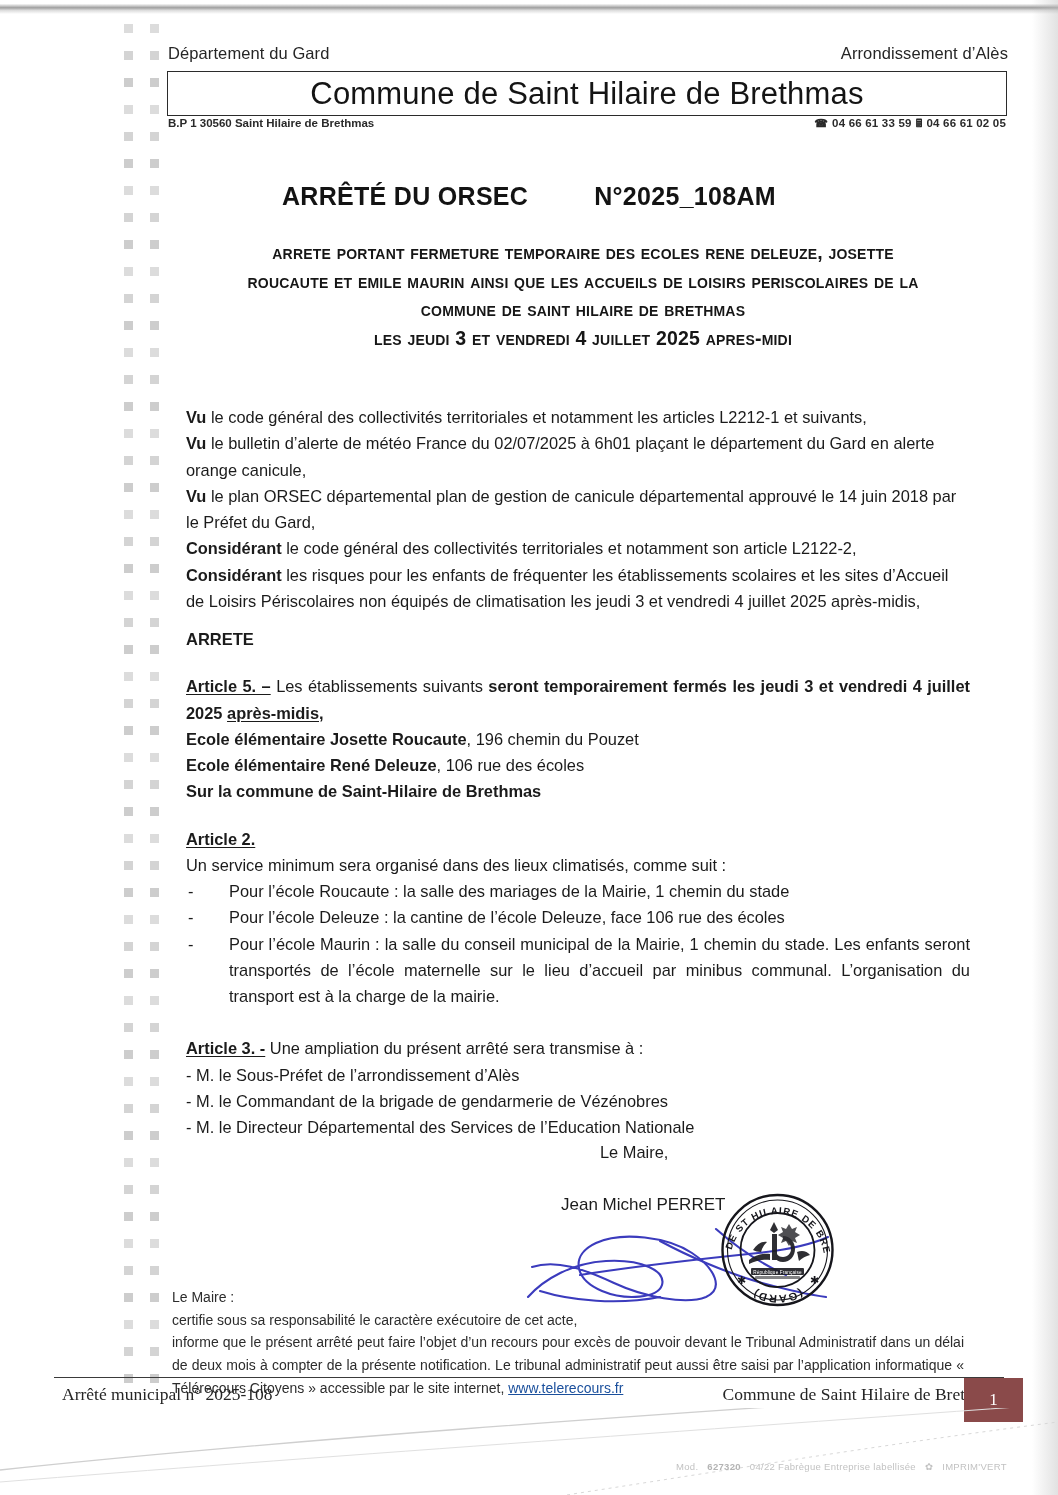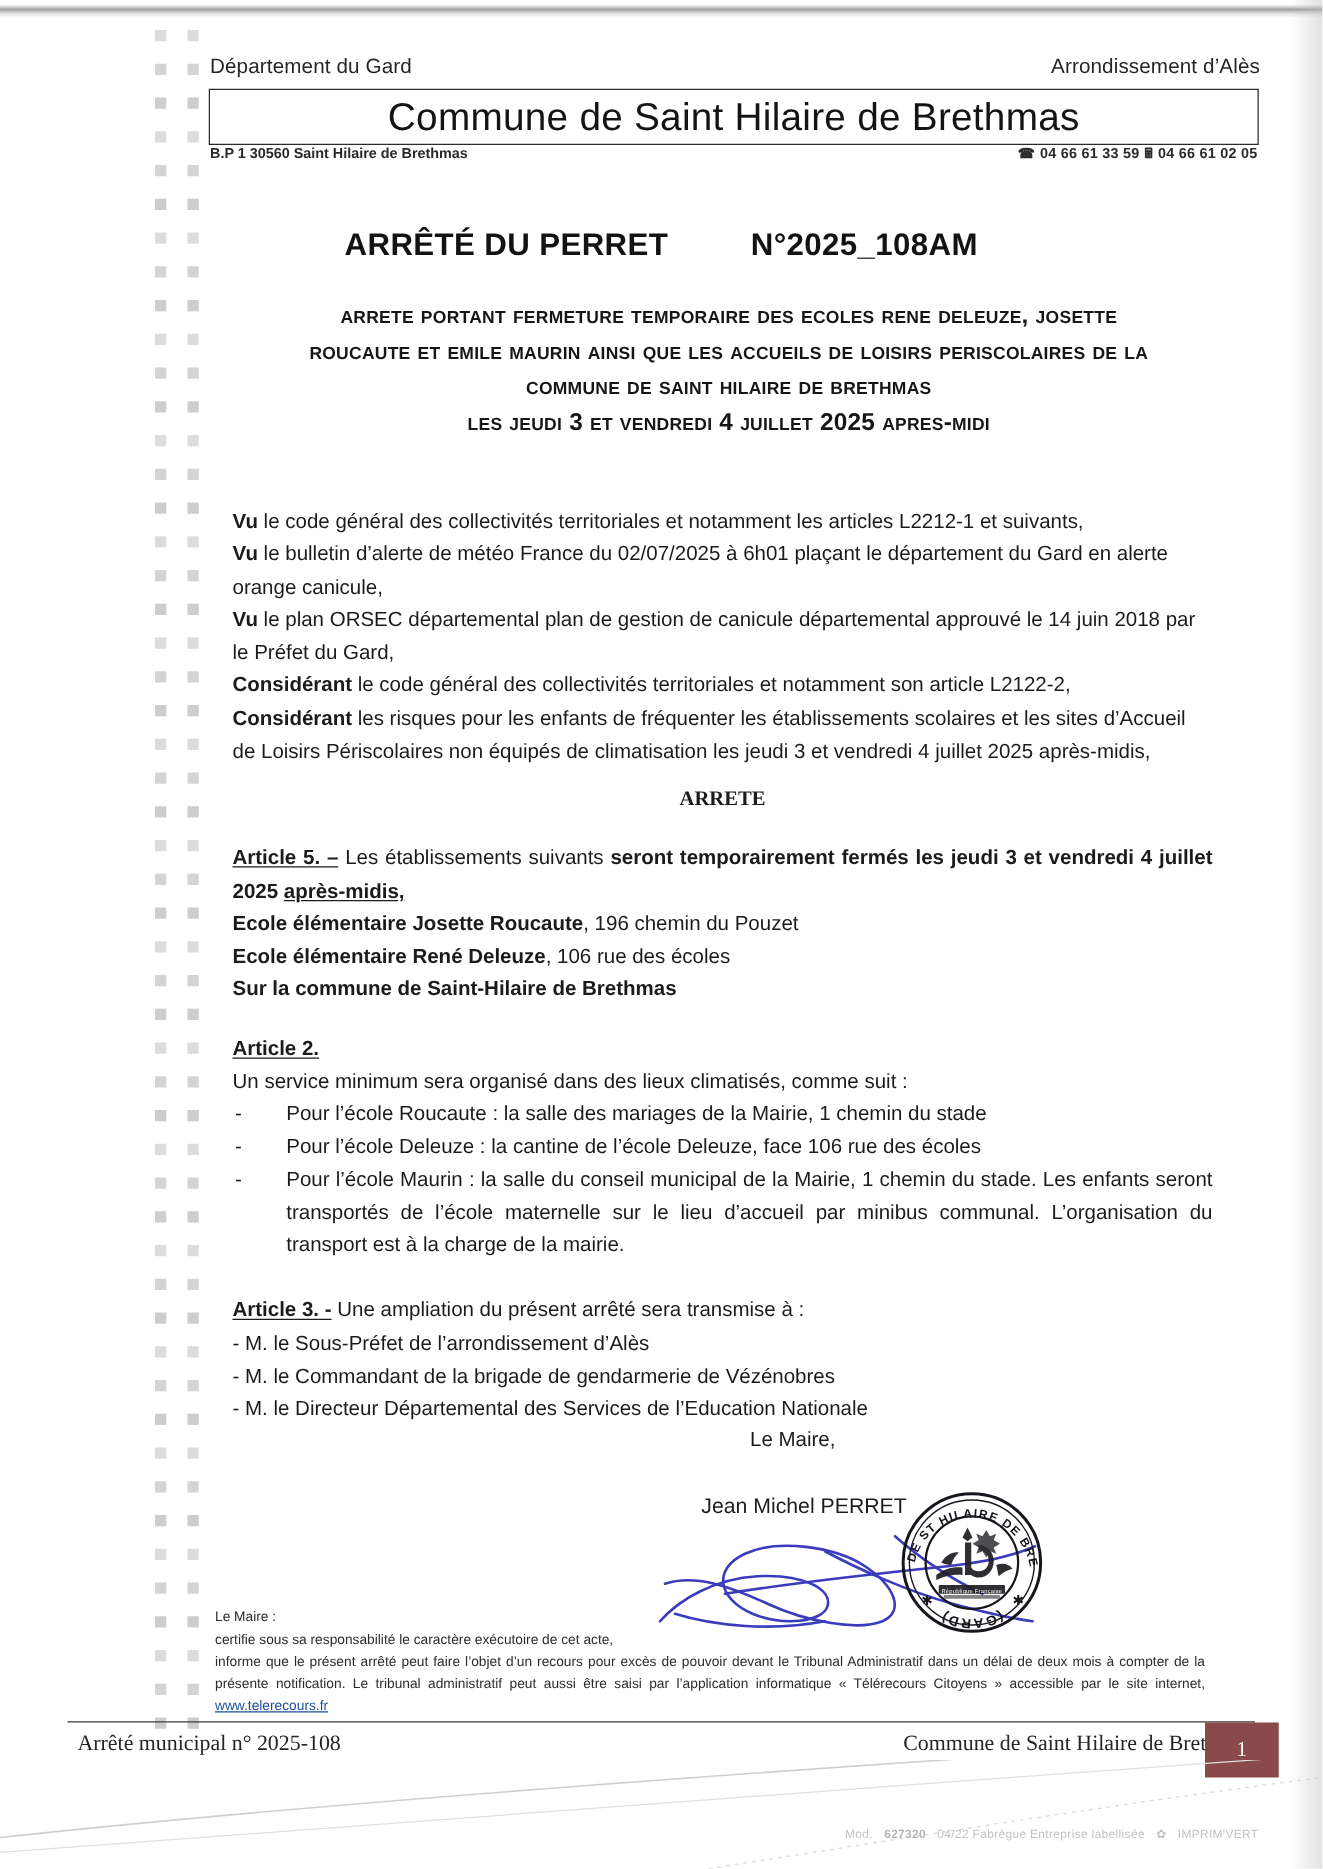--- a/index.html
+++ b/index.html
@@ -77,21 +77,21 @@
 
   
   .body{
     position:absolute;left:186px;top:404px;width:784px;
     font-size:16.4px;line-height:1.60;color:#1b1b1b;
     text-align:left;
   }
   .body p{margin:0;}
   .body b{font-weight:700;margin-top:45px;}
   .u{text-decoration:underline;text-underline-offset:2px;}
-  .center{text-align:center;font-family:Liberation Serif, serif;}
+  .center{}
   .gap-s{height:12px;}
   .gap-m{height:21px;}
   .gap-l{height:26px;}
   .just{text-align:justify;}
   .arrete-word{font-weight:700;font-size:16.5px;}
 
   ul.dashes{margin:0;padding:0;list-style:none;}
   ul.dashes li{
     position:relative;padding-left:43px;margin:0;
     text-align:justify;
@@ -110,21 +110,21 @@
   .signature{
     position:absolute;left:510px;top:1205px;width:330px;height:110px;pointer-events:none;
   }
   .stamp{
     position:absolute;left:715px;top:1188px;width:125px;height:122px;
   }
 
   
   .certif{
     position:absolute;left:172px;top:1286px;width:792px;
-    font-size:11px;line-height:1.62;color:#2c2c2c;
+    font-size:14px;line-height:1.62;color:#2c2c2c;
   }
   .certif p{margin:0;}
   .certif .just{text-align:justify;}
   .certif a{color:#1a4f9c;text-decoration:underline;}
 
   
   .foot-rule{
     position:absolute;left:54px;top:1377px;width:950px;height:0;
     border-top:1.4px solid #3a3a3a;
   }
@@ -273,21 +273,21 @@
     <span>B.P 1 30560 Saint Hilaire de Brethmas</span>
     <span class="tel">
       <span class="ico">☎</span>
       <span>04 66 61 33 59</span>
       <span class="ico">🖩</span>
       <span>04 66 61 02 05</span>
     </span>
   </div>
 
   <div class="arrete-title">
-    <span>ARRÊTÉ DU PERRET</span><span class="num">N°2025_108AM</span>
+    <span>ARRÊTÉ DU ORSEC</span><span class="num">N°2025_108AM</span>
   </div>
 
   <div class="subject">
     <span class="l">Arrete portant fermeture temporaire des ecoles Rene Deleuze, Josette</span>
     <span class="l">Roucaute et Emile Maurin ainsi que les accueils de loisirs periscolaires de la</span>
     <span class="l">commune de Saint Hilaire de Brethmas</span>
     <span class="l">Les jeudi 3 et vendredi 4 juillet 2025 apres-midi</span>
   </div>
 
   <div class="body">

